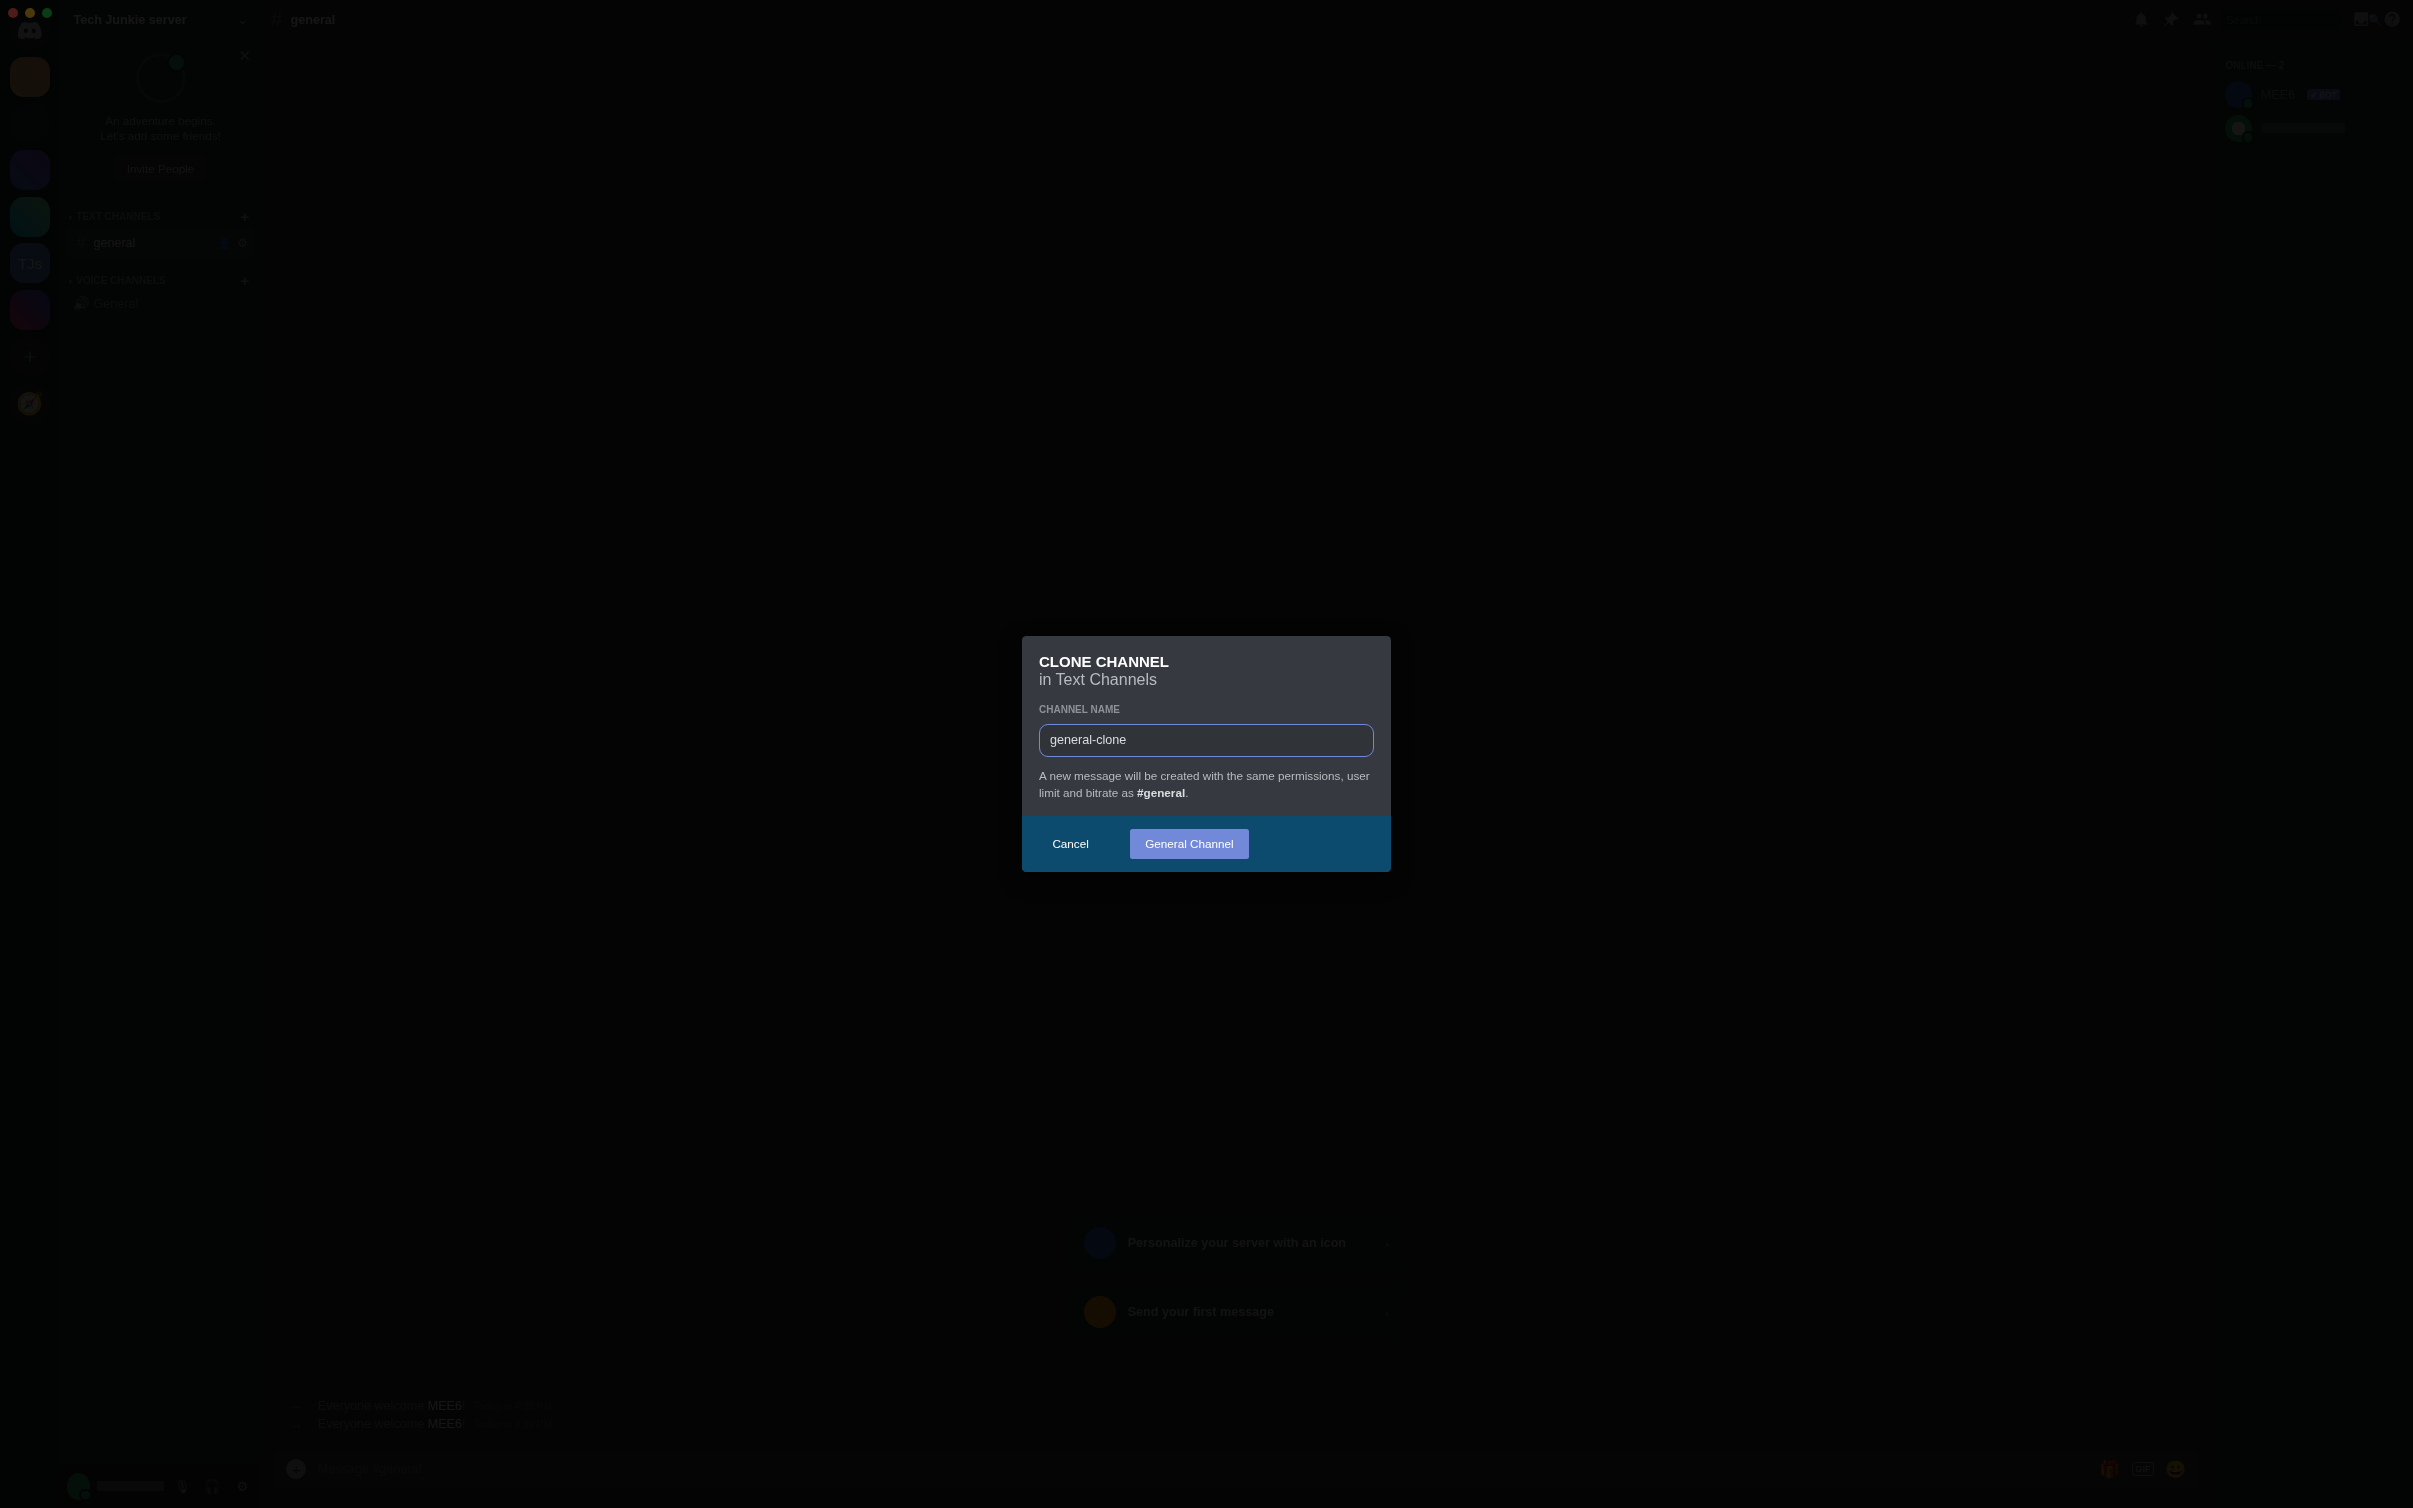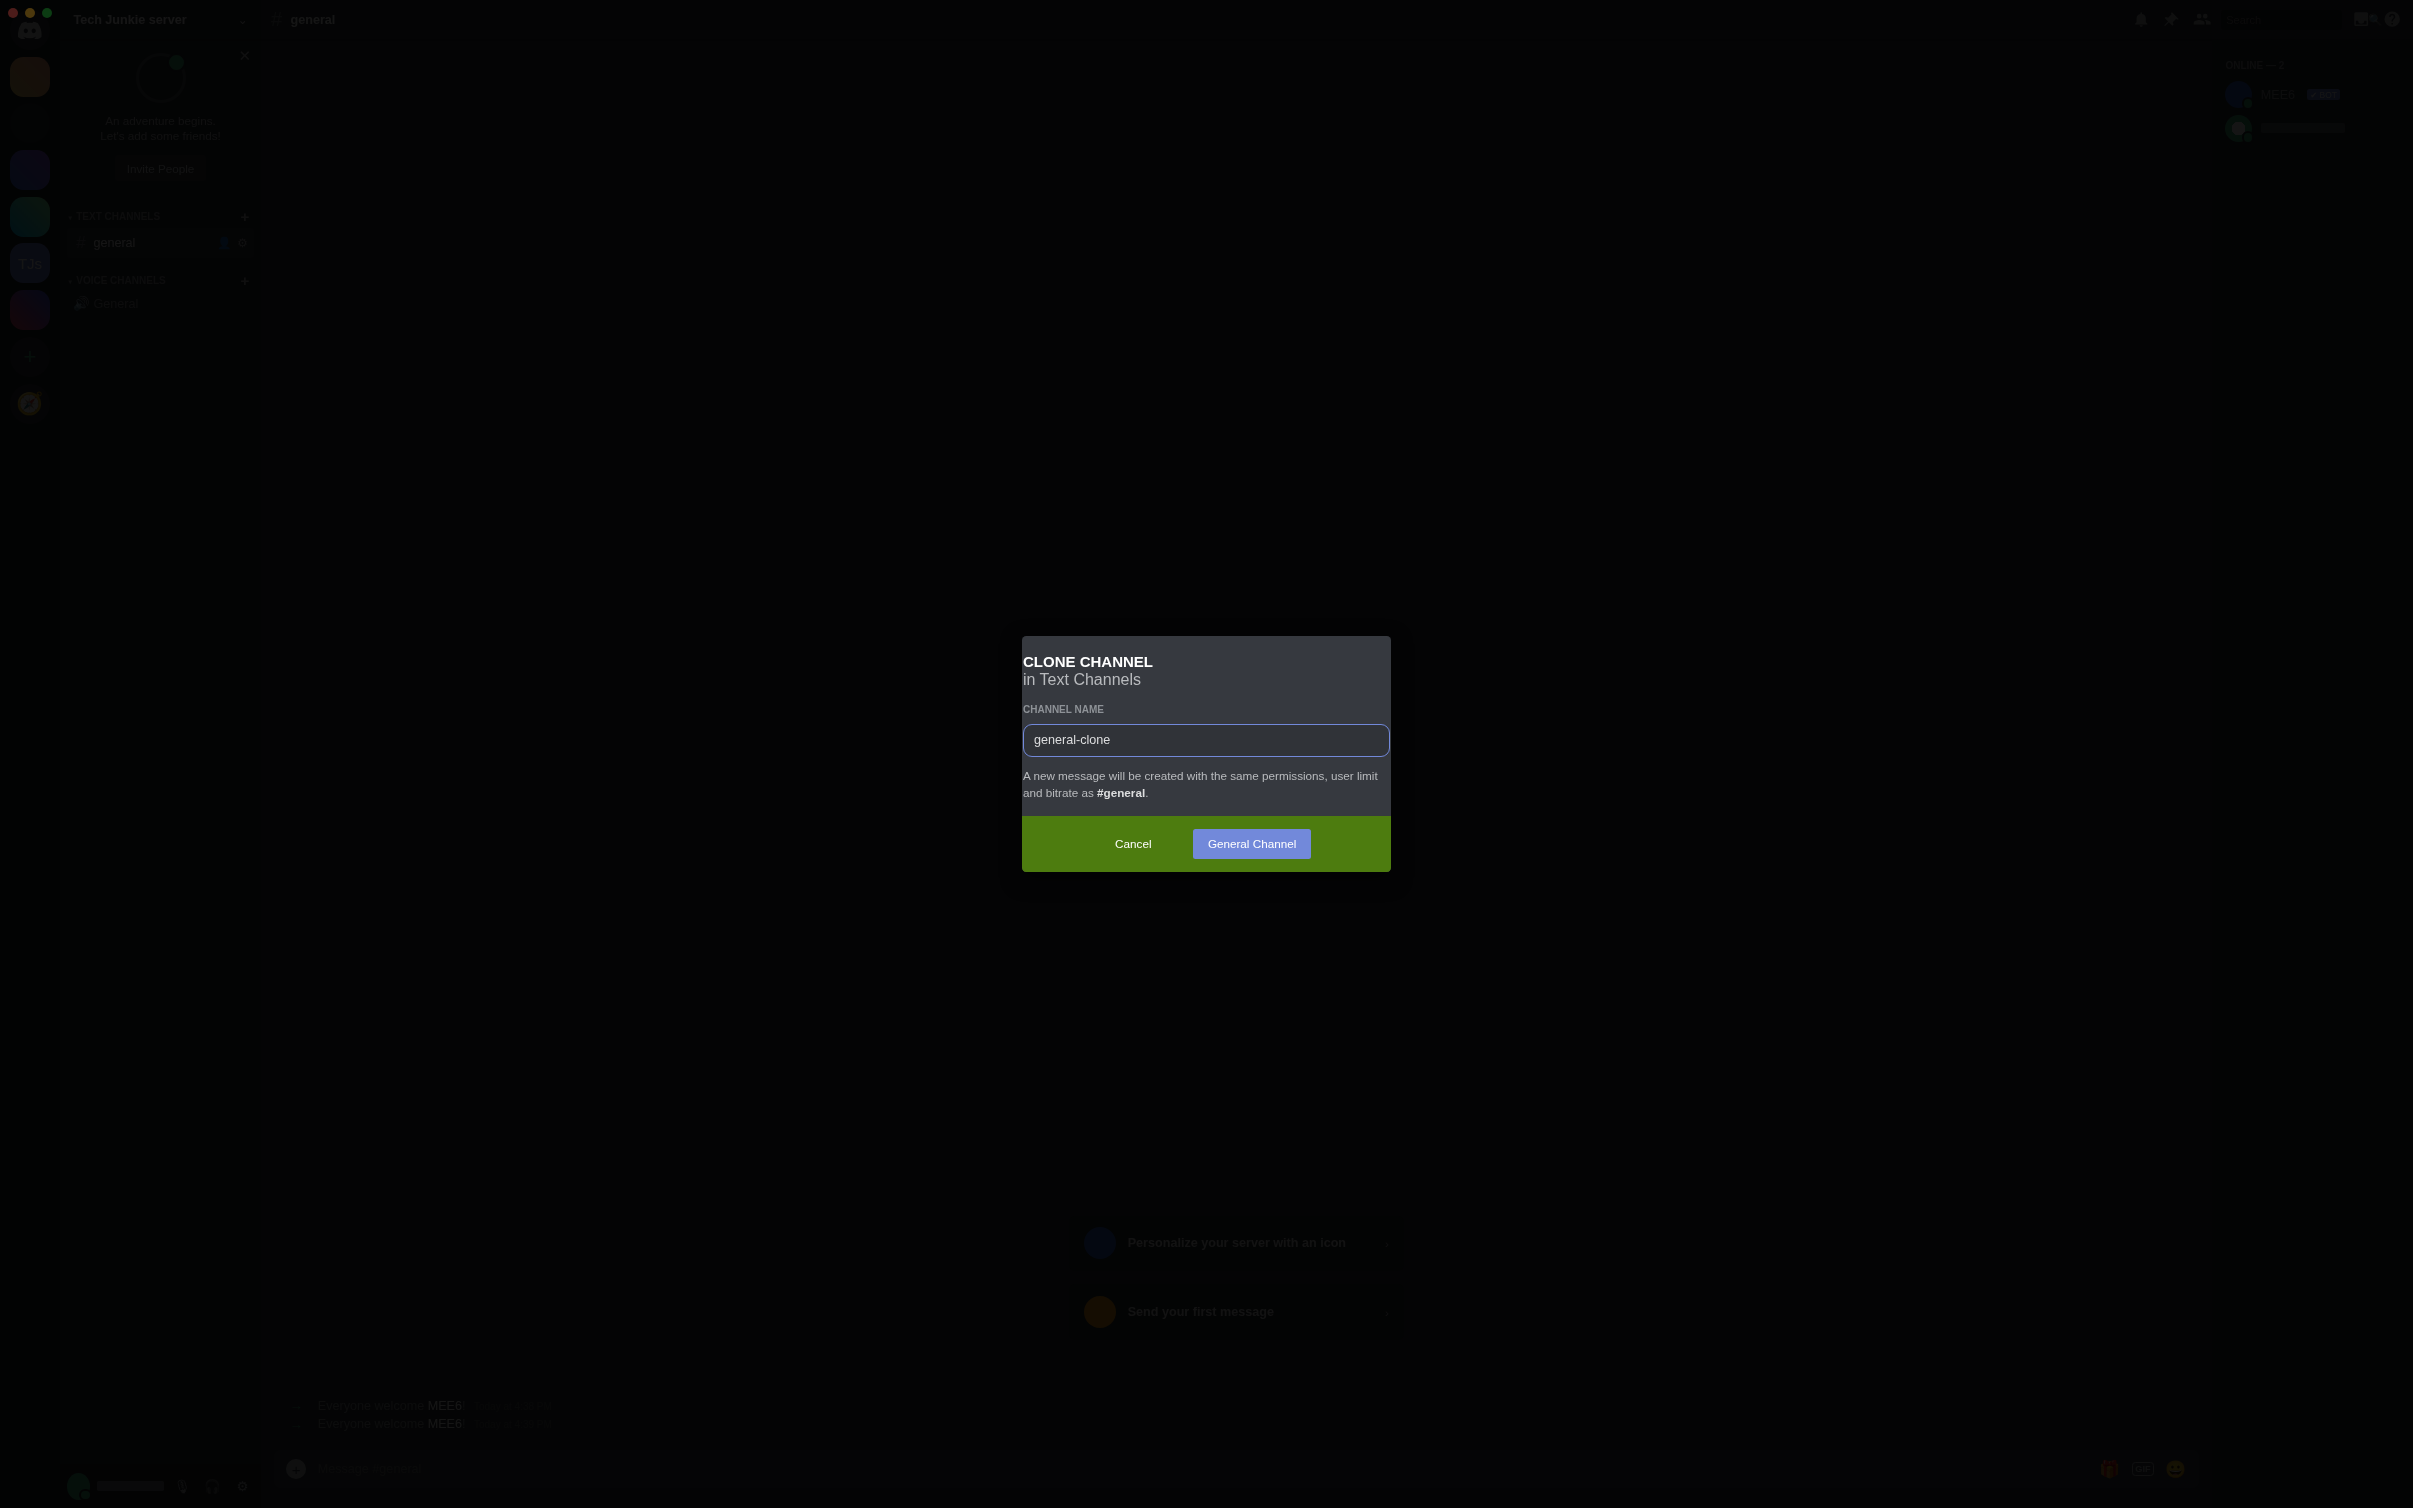--- a/index.html
+++ b/index.html
@@ -177,33 +177,33 @@
   .modal-backdrop {
     position: absolute; inset: 0;
     background: rgba(0,0,0,0.7);
     display: flex; align-items: center; justify-content: center;
     z-index: 100;
   }
   .modal {
     width: 369px; background: #36393f; border-radius: 4.2px; overflow: hidden;
     box-shadow: 0 6.7px 20px rgba(0,0,0,0.5);
   }
-  .modal-body { padding: 17px 1px 15px; }
+  .modal-body { padding: 17px 17px 15px; }
   .modal-title { color: #fff; font-size: 15px; font-weight: 600; }
   .modal-sub { color: #b9bbbe; font-size: 16px; margin-top: 1.7px; }
   .modal-label { color: #8e9297; font-size: 10px; font-weight: 700; text-transform: uppercase; margin-top: 15px; }
   .modal-input {
     width: 100%; margin-top: 8.4px; background: rgba(0,0,0,0.1);
     border: 0.8px solid #7289da; border-radius: 9px; padding: 8.4px 10px;
     color: #dcddde; font-size: 12.6px; outline: none;
   }
   .modal-help { color: #b9bbbe; font-size: 11.7px; line-height: 17px; margin-top: 10px; }
   .modal-help b { color: #dcddde; font-weight: 700; }
   .modal-footer {
-    background: #4d7c0f; padding: 13.4px 17px; display: flex; justify-content: center; gap: 28px;
+    background: #0c4a6e; padding: 13.4px 17px; display: flex; justify-content: flex-start; gap: 28px;
   }
   .btn-cancel { background: transparent; border: none; color: #fff; font-size: 11.7px; padding: 8.4px 13.4px; cursor: pointer; }
   .btn-primary { background: #7289da; border: none; color: #fff; font-size: 11.7px; padding: 8.4px 15px; border-radius: 2.5px; cursor: pointer; }
 </style>
 </head>
 <body>
 
 <div class="traffic-lights">
   <span class="dot-red"></span>
   <span class="dot-yellow"></span>

